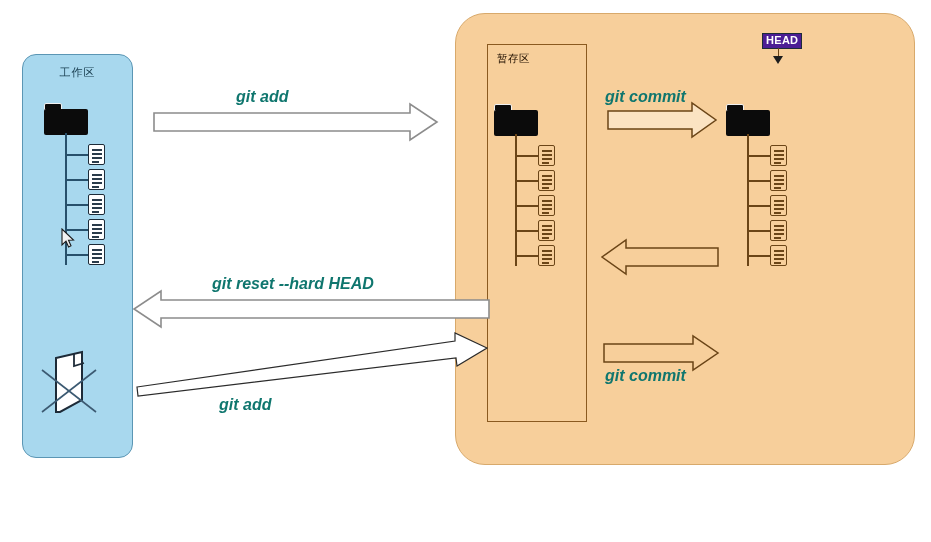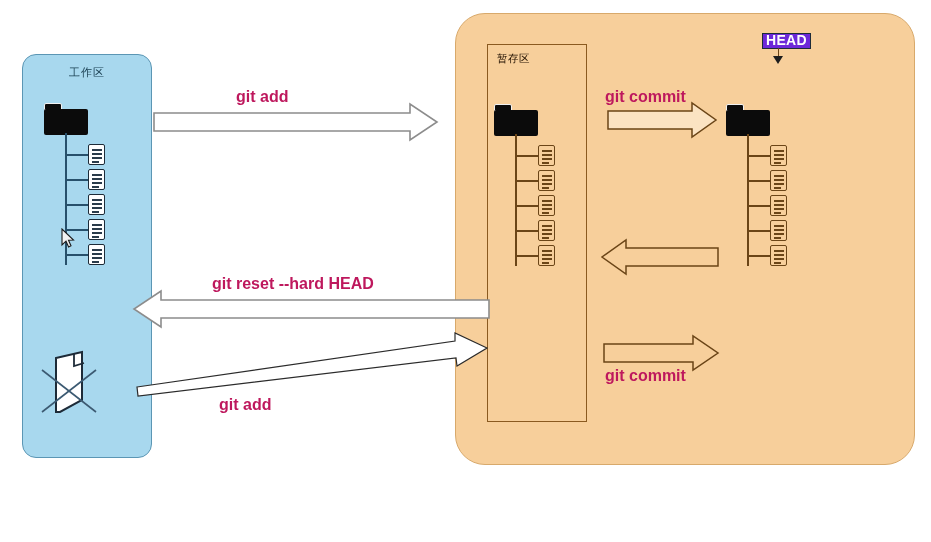--- a/index.html
+++ b/index.html
@@ -4,21 +4,21 @@
 <style>
   html,body{margin:0;padding:0;background:#ffffff;}
   body{
     font-family:"Liberation Sans","DejaVu Sans",sans-serif;
     width:931px;height:542px;overflow:hidden;position:relative;
   }
   #stage{position:relative;width:931px;height:542px;background:#ffffff;}
 
   
   .workarea{
-    position:absolute;left:22px;top:54px;width:130px;height:404px;
+    position:absolute;left:22px;top:54px;width:111px;height:404px;
     background:#a8d8ee;border:1.5px solid #5b96b4;border-radius:14px;
     box-sizing:border-box;
   }
   .workarea-label{
     position:absolute;left:0;top:10px;width:100%;text-align:center;
     font-size:11px;color:#173c4e;letter-spacing:1px;
   }
 
   
   .repoarea{
@@ -76,33 +76,33 @@
 
   
   .cursor{position:absolute;left:61px;top:228px;width:14px;height:20px;}
 
   
   .delfile{position:absolute;left:38px;top:350px;width:62px;height:68px;}
 
   
   .head-badge{
     position:absolute;left:762px;top:33px;
-    background:#6d28d9;color:#ffffff;border:1.4px solid #1d2b38;
-    font-size:14px;font-weight:bold;padding:0px 3px 1px 3px;line-height:13px;
+    background:#4c1d95;color:#ffffff;border:1.4px solid #1d2b38;
+    font-size:11px;font-weight:bold;padding:0px 3px 1px 3px;line-height:13px;
     letter-spacing:.3px;
   }
   .head-line{position:absolute;left:778px;top:48px;width:1.4px;height:14px;background:#6b4517;}
   .head-arrow{
     position:absolute;left:773px;top:56px;width:0;height:0;
     border-left:5px solid transparent;border-right:5px solid transparent;
     border-top:8px solid #1d1d1d;
   }
 
   
-  .alabel{position:absolute;font-weight:bold;color:#be185d;white-space:nowrap;}
+  .alabel{position:absolute;font-weight:bold;color:#0f766e;white-space:nowrap;font-style:italic;}
   #lbl-gitadd-top{left:236px;top:88px;font-size:16px;}
   #lbl-gitreset{left:212px;top:275px;font-size:16px;}
   #lbl-gitadd-bot{left:219px;top:396px;font-size:16px;}
   #lbl-commit-top{left:605px;top:88px;font-size:16px;}
   #lbl-commit-bot{left:605px;top:367px;font-size:16px;}
 
   svg.layer{position:absolute;left:0;top:0;width:931px;height:542px;pointer-events:none;}
 
   
   .watermark{

